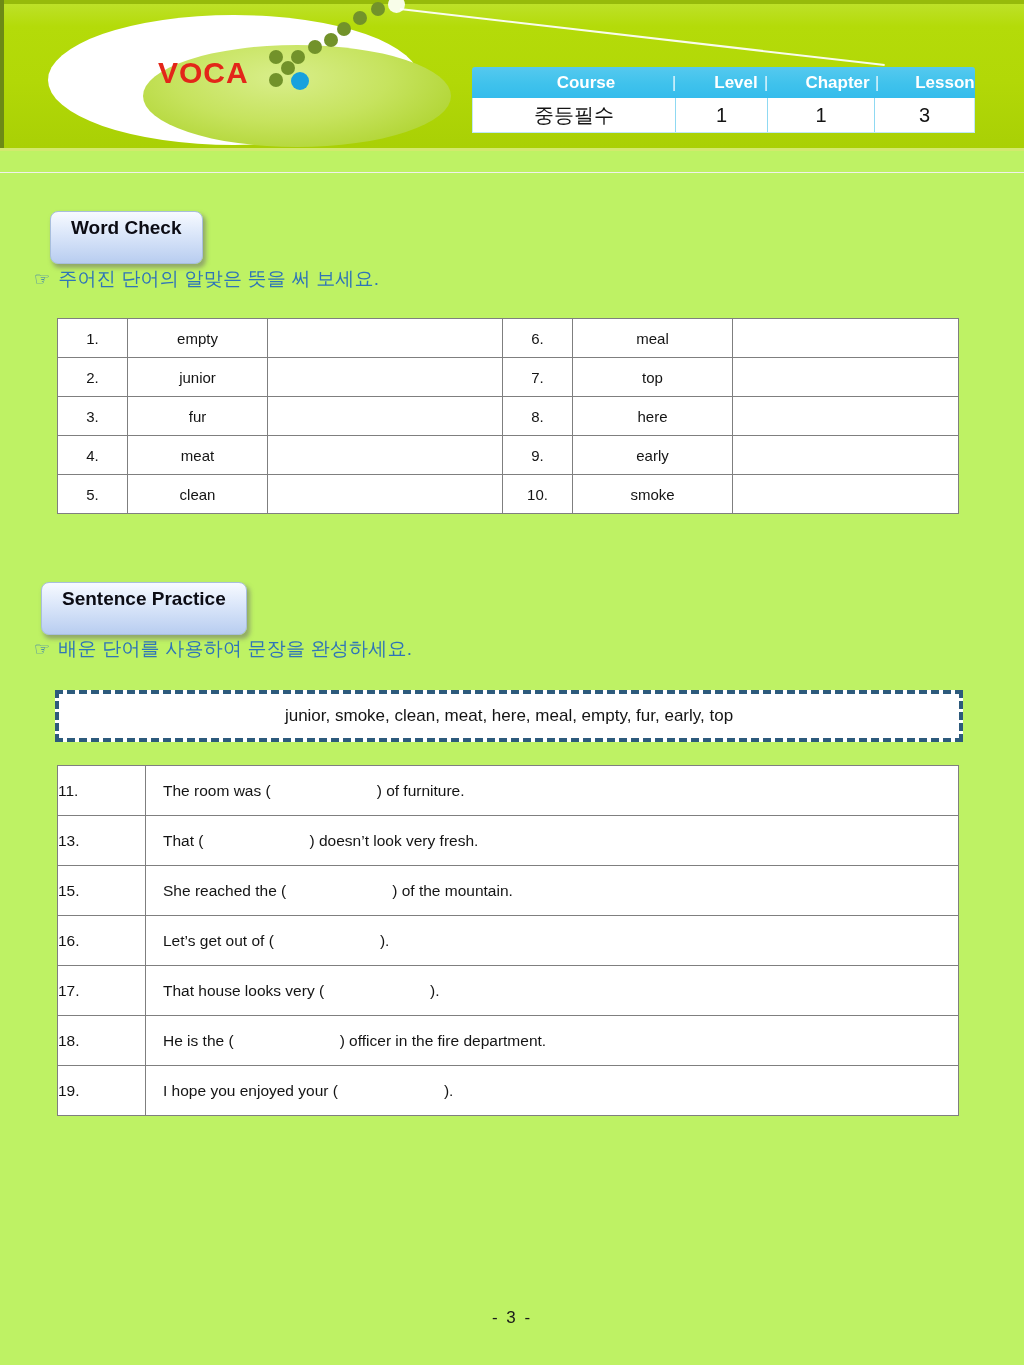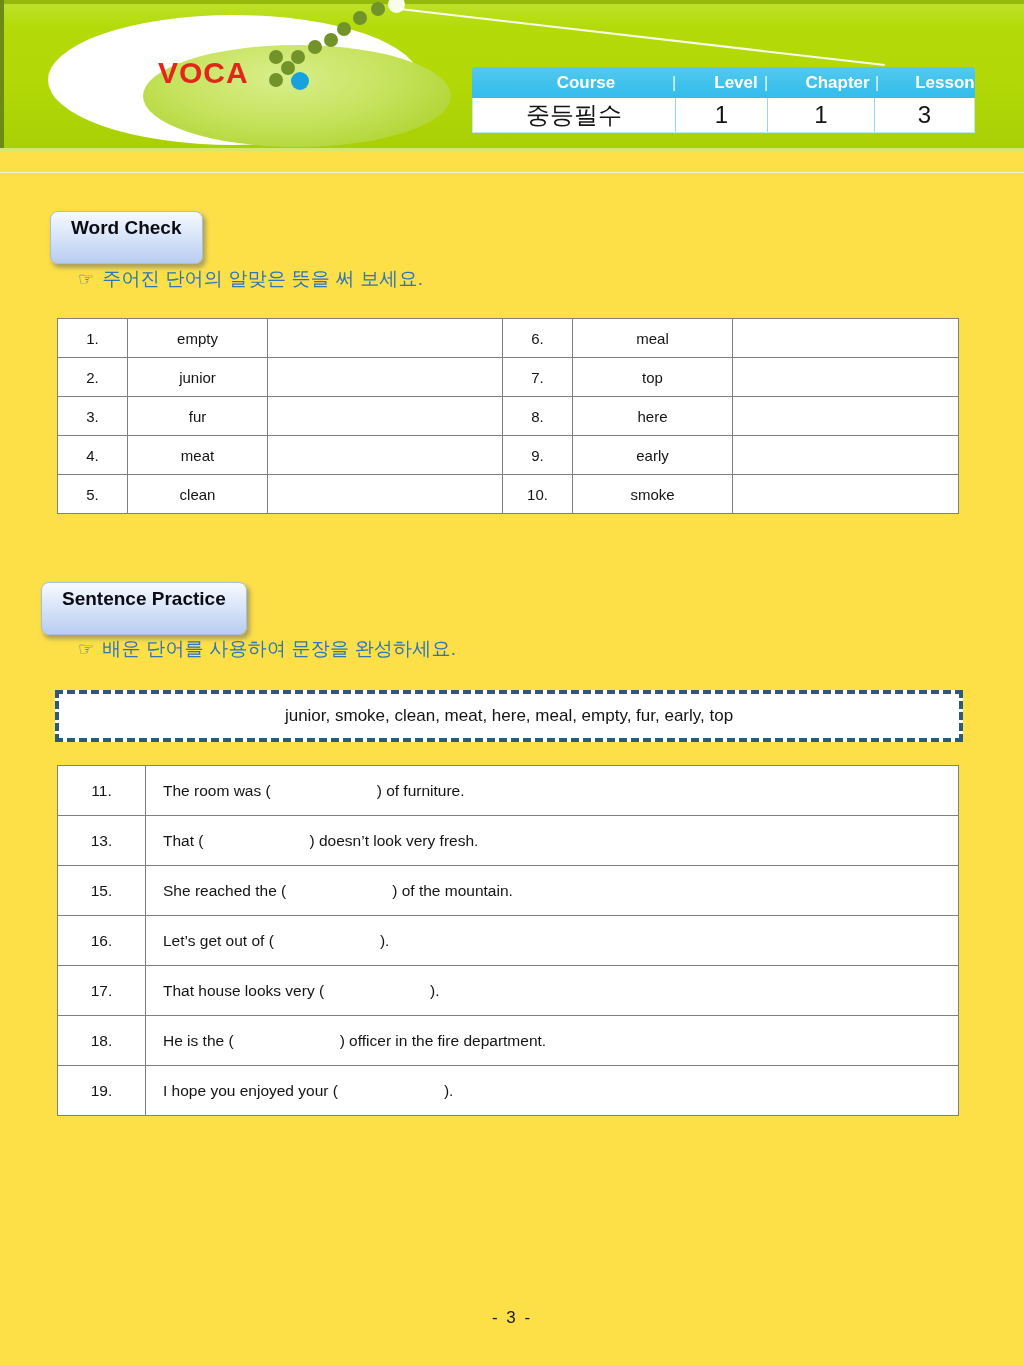--- a/index.html
+++ b/index.html
@@ -1,20 +1,20 @@
 <!DOCTYPE html>
 <html><head>
 <meta charset="utf-8">
 <style>
   * { margin:0; padding:0; box-sizing:border-box; }
   html,body { background:#ffffff; }
   body { font-family:"Liberation Sans","DejaVu Sans",sans-serif; }
   #page {
     position:relative; width:1024px; height:1365px;
-    background:#fde047; overflow:hidden;
+    background:#bef264; overflow:hidden;
   }
 
   
   .banner {
     position:absolute; left:0; top:0; width:1024px; height:151px;
     background:linear-gradient(180deg,#bfe22e 0%,#b4db09 18%,#b2d807 55%,#a9d005 100%);
     overflow:hidden;
     border-bottom:3px solid #d3e96e;
   }
   .banner-edge-top { position:absolute; left:0; top:0; width:100%; height:4px; background:#96ba0b; }
@@ -50,21 +50,21 @@
     display:flex; align-items:center; height:31px;
     background:linear-gradient(180deg,#55c9ef 0%,#3fc2ec 55%,#35bcec 100%);
     border-radius:3px 3px 0 0;
     color:#ffffff; font-weight:bold; font-size:17px;
   }
   .info-head .cell { text-align:center;padding-left:32px; }
   .info-head .sep { width:12px; text-align:center; color:rgba(255,255,255,0.9); font-weight:normal; font-size:16px; }
   .ih-c0 { width:196px; } .ih-c1 { width:80px; } .ih-c2 { width:99px; } .ih-c3 { width:92px; }
   .info-body {
     display:flex; align-items:flex-end; height:35px;
-    background:#ffffff; color:#141414; font-size:24px;
+    background:#ffffff; color:#141414; font-size:20px;
     border:1px solid #bfe8f5; border-top:none;
   }
   .info-body .cell { text-align:center; }
   .ib-c0 { width:202px; } .ib-c1 { width:92px; } .ib-c2 { width:107px; } .ib-c3 { width:100px; }
   .info-body .cell + .cell { border-left:1px solid #8fd9f2; height:100%; display:flex; align-items:center; justify-content:center; }
   .ib-c0 { height:100%; display:flex; align-items:center; justify-content:center; }
 
   
   .badge {
     position:absolute; display:inline-block;
@@ -73,21 +73,21 @@
     border:1px solid #a8bedd;
     box-shadow:2.5px 3.5px 4px rgba(110,110,110,0.55);
     font-size:19px; font-weight:bold; color:#0c0c14;
   }
   #badge-word-check { left:50px; top:211px; }
   #badge-sentence-practice { left:41px; top:582px; }
 
   
   .instruction {
     position:absolute; left:34px;
-    font-size:19px; color:#2e74b8; letter-spacing:0.2px;margin-left:44px;
+    font-size:19px; color:#2e74b8; letter-spacing:0.2px;
   }
   .instruction .pointer { font-size:18px; margin-right:8px; }
   #instruction-1 { top:266px; }
   #instruction-2 { top:636px; }
 
   .content-divider { position:absolute; left:0; top:172px; width:1024px; height:1px; background:#f1f1ec; }
 
   
   table { border-collapse:collapse; }
   .word-table {
@@ -105,21 +105,21 @@
     display:flex; align-items:center; justify-content:center;
     font-size:17px; color:#141414;
   }
 
   
   .sentence-table {
     position:absolute; left:57px; top:765px; width:901px;
     table-layout:fixed; font-size:15.5px; color:#141414;
   }
   .sentence-table td { border:1px solid #7f7f7f; height:50px; background:#ffffff; }
-  .st-num { width:88px; text-align:center; }
+  .st-num { width:88px; }
   .st-sent { width:813px; text-align:left; padding-left:17px; }
   .blank { display:inline-block; width:106px; }
 
   
   .footer {
     position:absolute; left:0; top:1308px; width:1024px;
     text-align:center; font-size:17px; color:#1a1a1a; letter-spacing:2px;
   }
 </style>
 </head>

